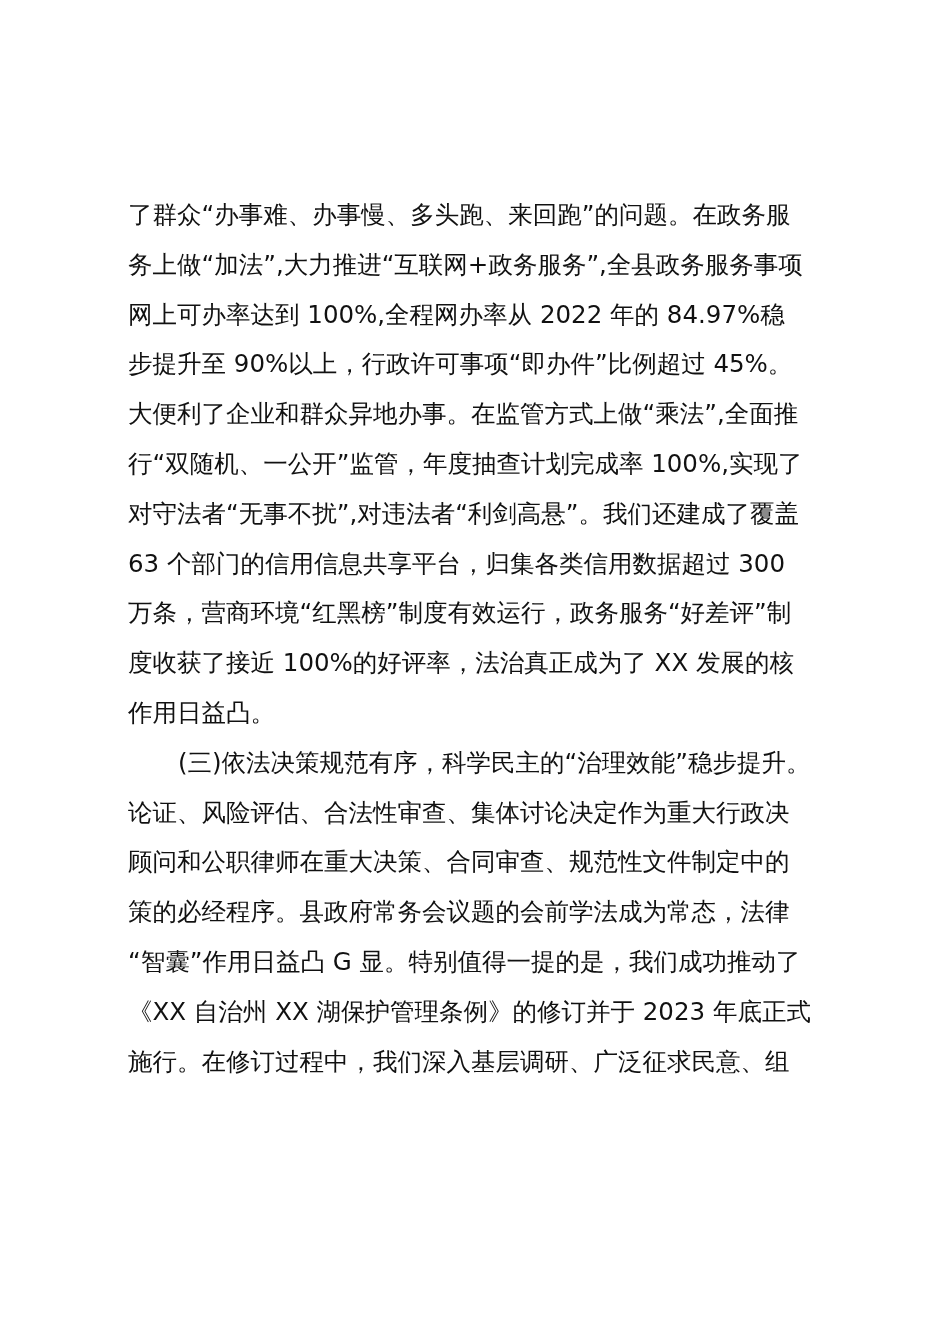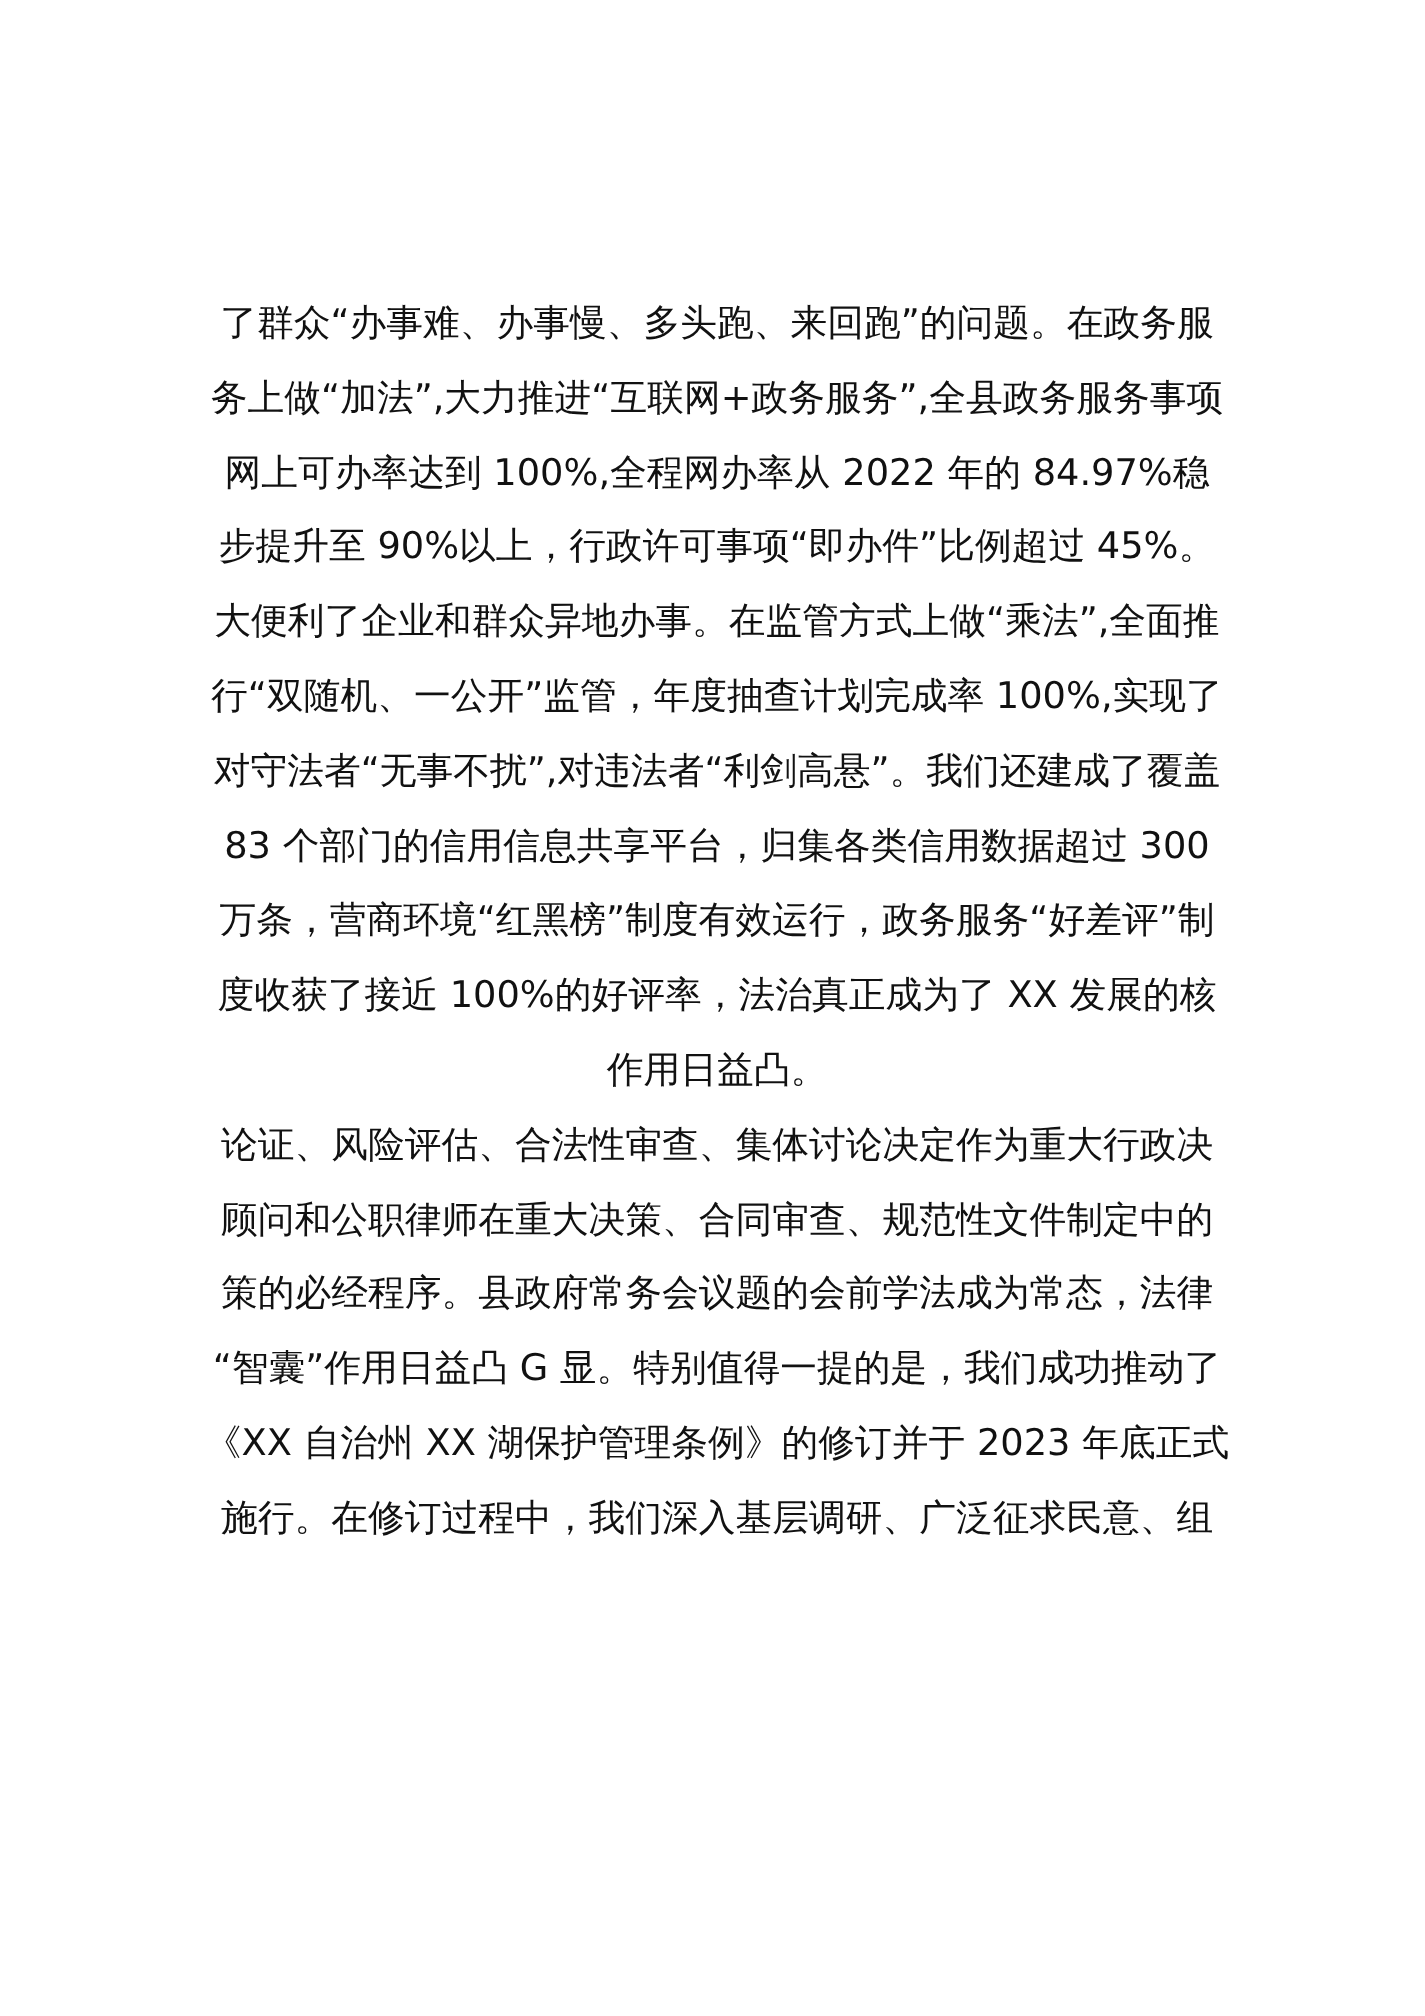--- a/index.html
+++ b/index.html
@@ -13,21 +13,20 @@
       position: relative;
       overflow: hidden;
     }
     .page {
       position: absolute;
       left: 0;
       top: 0;
       width: 950px;
       height: 1344px;
       background: #ffffff;
-      text-align: center;
     }
     .body-text {
       position: absolute;
       left: 128px;
       top: 190px;
       width: 700px;
     }
     .line {
       display: block;
       height: 49.8px;
@@ -48,25 +47,26 @@
 <div class="page">
   <div class="body-text">
 
     <span class="line">了群众“办事难、办事慢、多头跑、来回跑”的问题。在政务服</span>
     <span class="line">务上做“加法”,大力推进“互联网+政务服务”,全县政务服务事项</span>
     <span class="line">网上可办率达到 100%,全程网办率从 2022 年的 84.97%稳</span>
     <span class="line">步提升至 90%以上，行政许可事项“即办件”比例超过 45%。</span>
     <span class="line">大便利了企业和群众异地办事。在监管方式上做“乘法”,全面推</span>
     <span class="line">行“双随机、一公开”监管，年度抽查计划完成率 100%,实现了</span>
     <span class="line">对守法者“无事不扰”,对违法者“利剑高悬”。我们还建成了覆盖</span>
-    <span class="line">83 个部门的信用信息共享平台，归集各类信用数据超过 300</span>
+    <span class="line">63 个部门的信用信息共享平台，归集各类信用数据超过 300</span>
     <span class="line">万条，营商环境“红黑榜”制度有效运行，政务服务“好差评”制</span>
     <span class="line">度收获了接近 100%的好评率，法治真正成为了 XX 发展的核</span>
     <span class="line">作用日益凸。</span>
 
+    <span class="line indent">(三)依法决策规范有序，科学民主的“治理效能”稳步提升。</span>
     <span class="line">论证、风险评估、合法性审查、集体讨论决定作为重大行政决</span>
     <span class="line">顾问和公职律师在重大决策、合同审查、规范性文件制定中的</span>
     <span class="line">策的必经程序。县政府常务会议题的会前学法成为常态，法律</span>
     <span class="line">“智囊”作用日益凸 G 显。特别值得一提的是，我们成功推动了</span>
     <span class="line">《XX 自治州 XX 湖保护管理条例》的修订并于 2023 年底正式</span>
     <span class="line">施行。在修订过程中，我们深入基层调研、广泛征求民意、组</span>
   </div>
 </div>
 
 </body></html>

